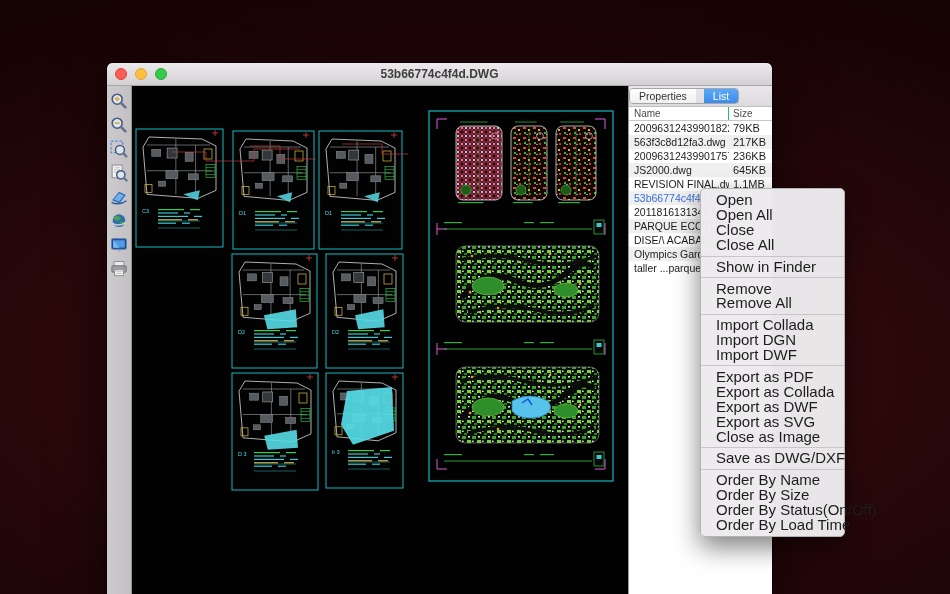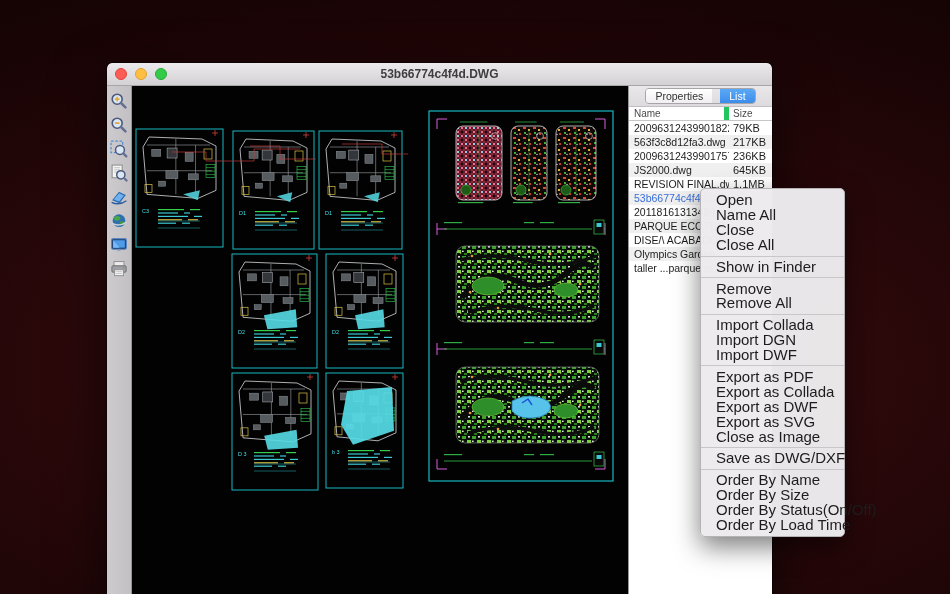--- a/index.html
+++ b/index.html
@@ -41,33 +41,33 @@
   
   .canvas{flex:1;background:#020202;position:relative;min-width:0;}
   .canvas svg{position:absolute;inset:0;}
   
   .panel{
     width:143px;flex:0 0 143px;background:#ffffff;border-left:1px solid #9a979a;
     display:flex;flex-direction:column;font-size:10.5px;
   }
   .tabstrip{
     height:20px;flex:0 0 20px;background:linear-gradient(#e9e7e9,#dedbde);
-    border-bottom:1px solid #c2bfc2;display:flex;align-items:center;justify-content:center;
+    border-bottom:1px solid #c2bfc2;display:flex;align-items:center;
   }
   .seg{display:flex;border:1px solid #a8a5a8;border-radius:4px;overflow:hidden;height:14px;}
   .seg .seg-btn{
     padding:0 9px;font-size:10.5px;line-height:14px;background:linear-gradient(#ffffff,#f1eff1);
     color:#333;cursor:default;
   }
   .seg .seg-btn.active{background:linear-gradient(#5aa9f6,#3c8ceb);color:#fff;margin-left:8px;}
   .listhead{
     height:13px;flex:0 0 13px;display:flex;border-bottom:1px solid #c6c6c6;
     color:#4a4a4a;background:#fff;
   }
-  .listhead .c-name{flex:1;padding:0 0 0 5px;line-height:13px;font-size:10px;border-right:5px solid #22c55e;}
+  .listhead .c-name{flex:1;padding:0 0 0 5px;line-height:13px;font-size:10px;border-right:1px solid #22c55e;}
   .listhead .c-size{width:39px;padding-left:4px;line-height:13px;font-size:10px;}
   .rows{flex:1;overflow:hidden;}
   .frow{height:14px;display:flex;line-height:14px;white-space:nowrap;cursor:default;}
   .frow:nth-child(even){background:#f0f0f1;}
   .frow .fname{flex:1;overflow:hidden;padding-left:5px;color:#1c1c1c;font-size:10.5px;}
   .frow .fsize{width:39px;padding-left:4px;color:#1c1c1c;font-size:11px;flex:0 0 39px;}
   .frow.selected .fname{color:#3a6fd8;}
   
   .ctxmenu{
     position:absolute;left:700px;top:188px;width:143px;
@@ -553,21 +553,21 @@
             <div class="fname">taller ...parque te...</div>
             <div class="fsize"></div>
           </div>
         </div>
     </div>
   </div>
 </div>
 
 <div class="ctxmenu" id="ctxmenu">
     <div class="menu-item">Open</div>
-    <div class="menu-item">Name All</div>
+    <div class="menu-item">Open All</div>
     <div class="menu-item">Close</div>
     <div class="menu-item">Close All</div>
     <div class="menu-sep"></div>
     <div class="menu-item">Show in Finder</div>
     <div class="menu-sep"></div>
     <div class="menu-item">Remove</div>
     <div class="menu-item">Remove All</div>
     <div class="menu-sep"></div>
     <div class="menu-item">Import Collada</div>
     <div class="menu-item">Import DGN</div>

